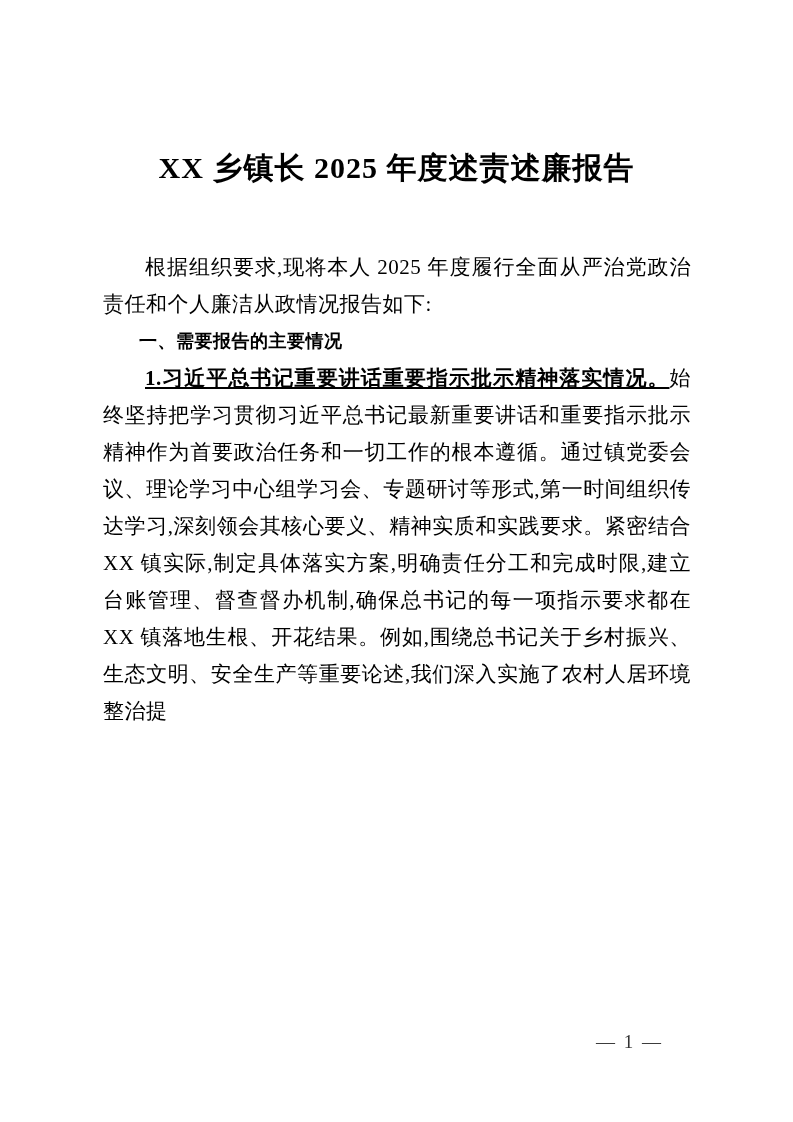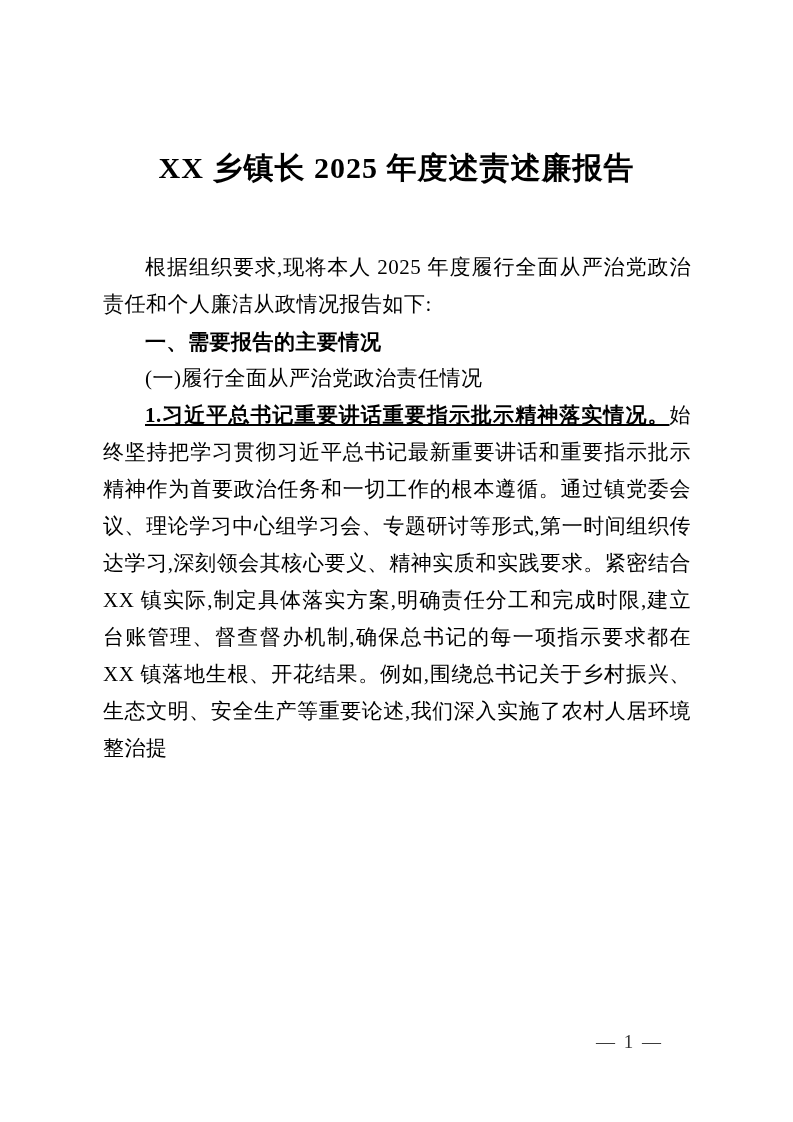--- a/index.html
+++ b/index.html
@@ -37,21 +37,21 @@
     text-align: justify;
     margin-top: 21px;
   }
   .doc-body p {
     margin: 0;
     text-indent: 2em;
   }
   .section-heading {
     font-family: "Liberation Sans", "DejaVu Sans", sans-serif;
     font-weight: bold;
-    font-size: 21px;
+    font-size: 18px;
   }
   .subsection-heading {
     font-family: "Liberation Serif", "DejaVu Serif", serif;
     font-weight: normal;
   }
   .lead-bold {
     font-weight: bold;
     text-decoration: underline;
   }
   .page-footer {
@@ -70,21 +70,20 @@
 <div class="page">
 
   <h1 class="doc-title">XX 乡镇长 2025 年度述责述廉报告</h1>
 
   <div class="doc-body">
 
     <p>根据组织要求,现将本人 2025 年度履行全面从严治党政治责任和个人廉洁从政情况报告如下:</p>
 
     <p class="section-heading">一、需要报告的主要情况</p>
 
-    <p class="subsection-heading">(一)履行全面从严治党政治责任情况</p>
 
 
     <p><span class="lead-bold">1.习近平总书记重要讲话重要指示批示精神落实情况。</span><span>始终坚持把学习贯彻习近平总书记最新重要讲话和重要指示批示精神作为首要政治任务和一切工作的根本遵循。通过镇党委会议、理论学习中心组学习会、专题研讨等形式,第一时间组织传达学习,深刻领会其核心要义、精神实质和实践要求。紧密结合 XX 镇实际,制定具体落实方案,明确责任分工和完成时限,建立台账管理、督查督办机制,确保总书记的每一项指示要求都在 XX 镇落地生根、开花结果。例如,围绕总书记关于乡村振兴、生态文明、安全生产等重要论述,我们深入实施了农村人居环境整治提</span></p>
 
   </div>
 
   <div class="page-footer">— 1 —</div>
 
 </div>
 

